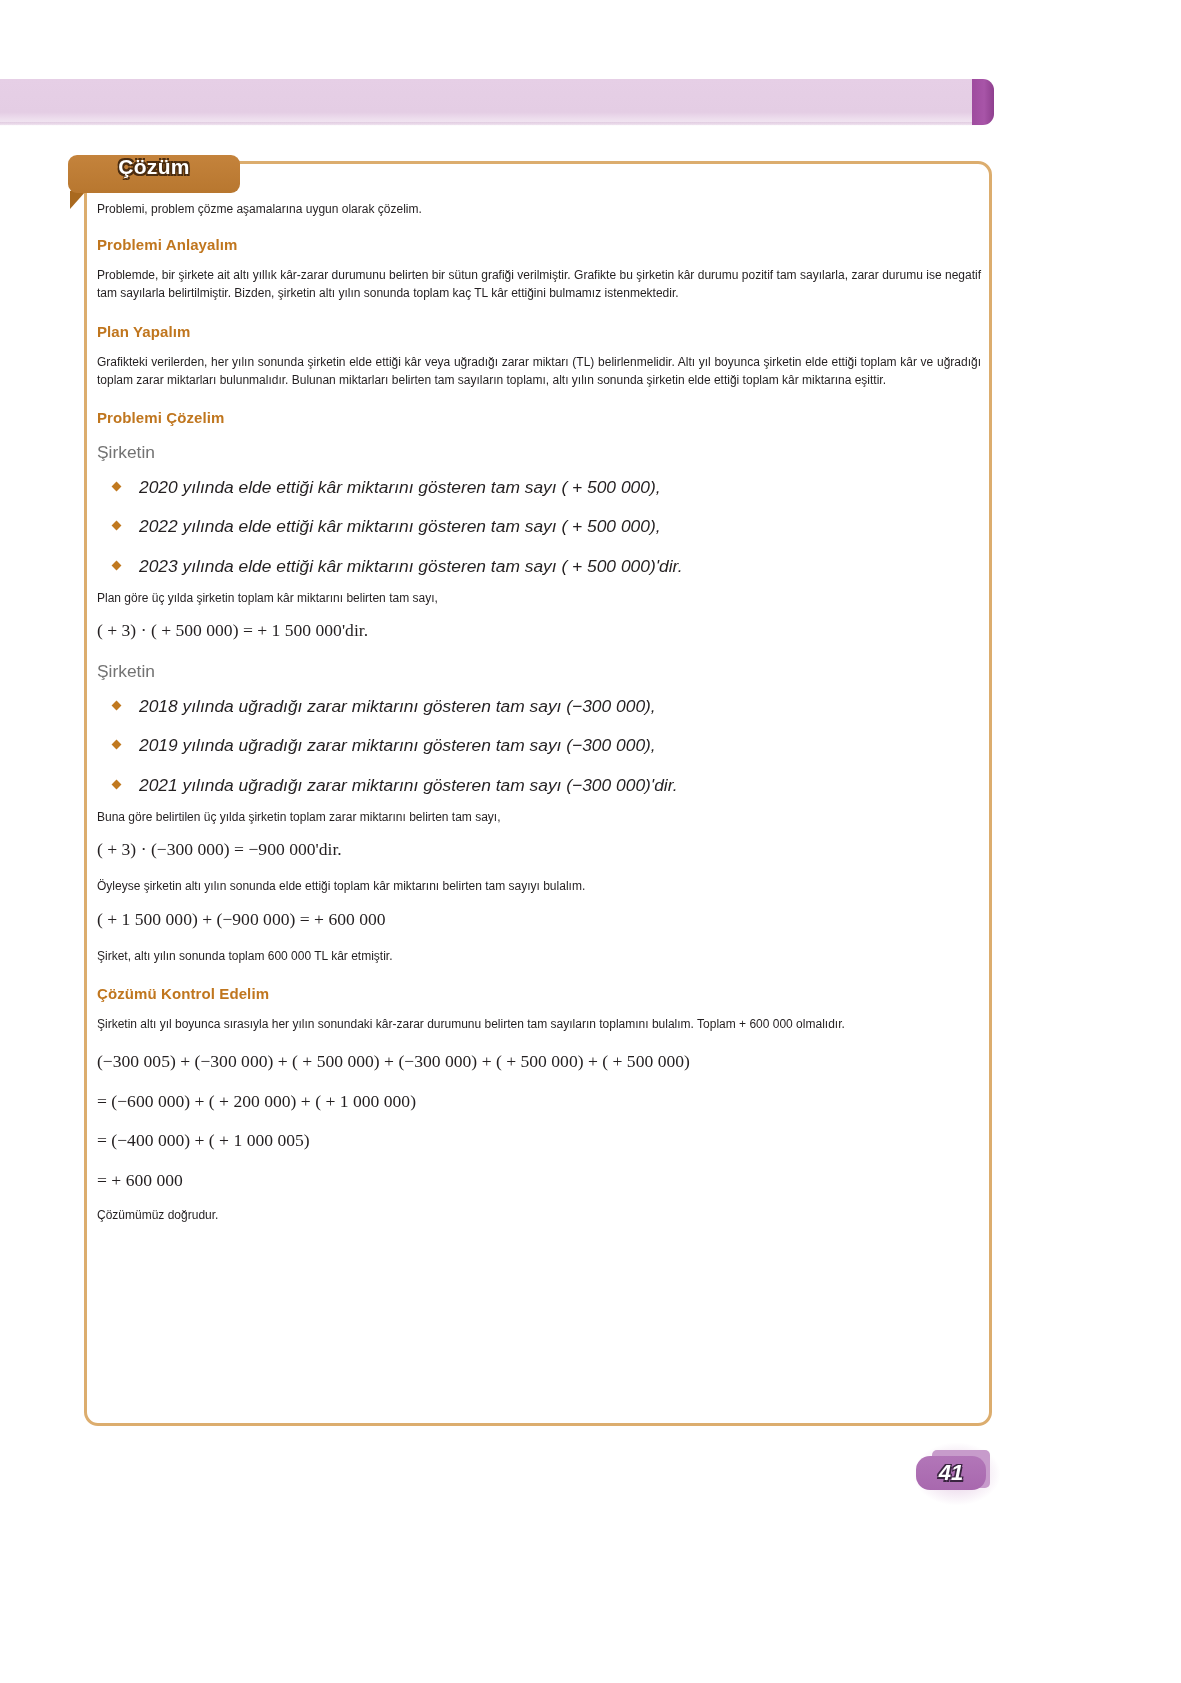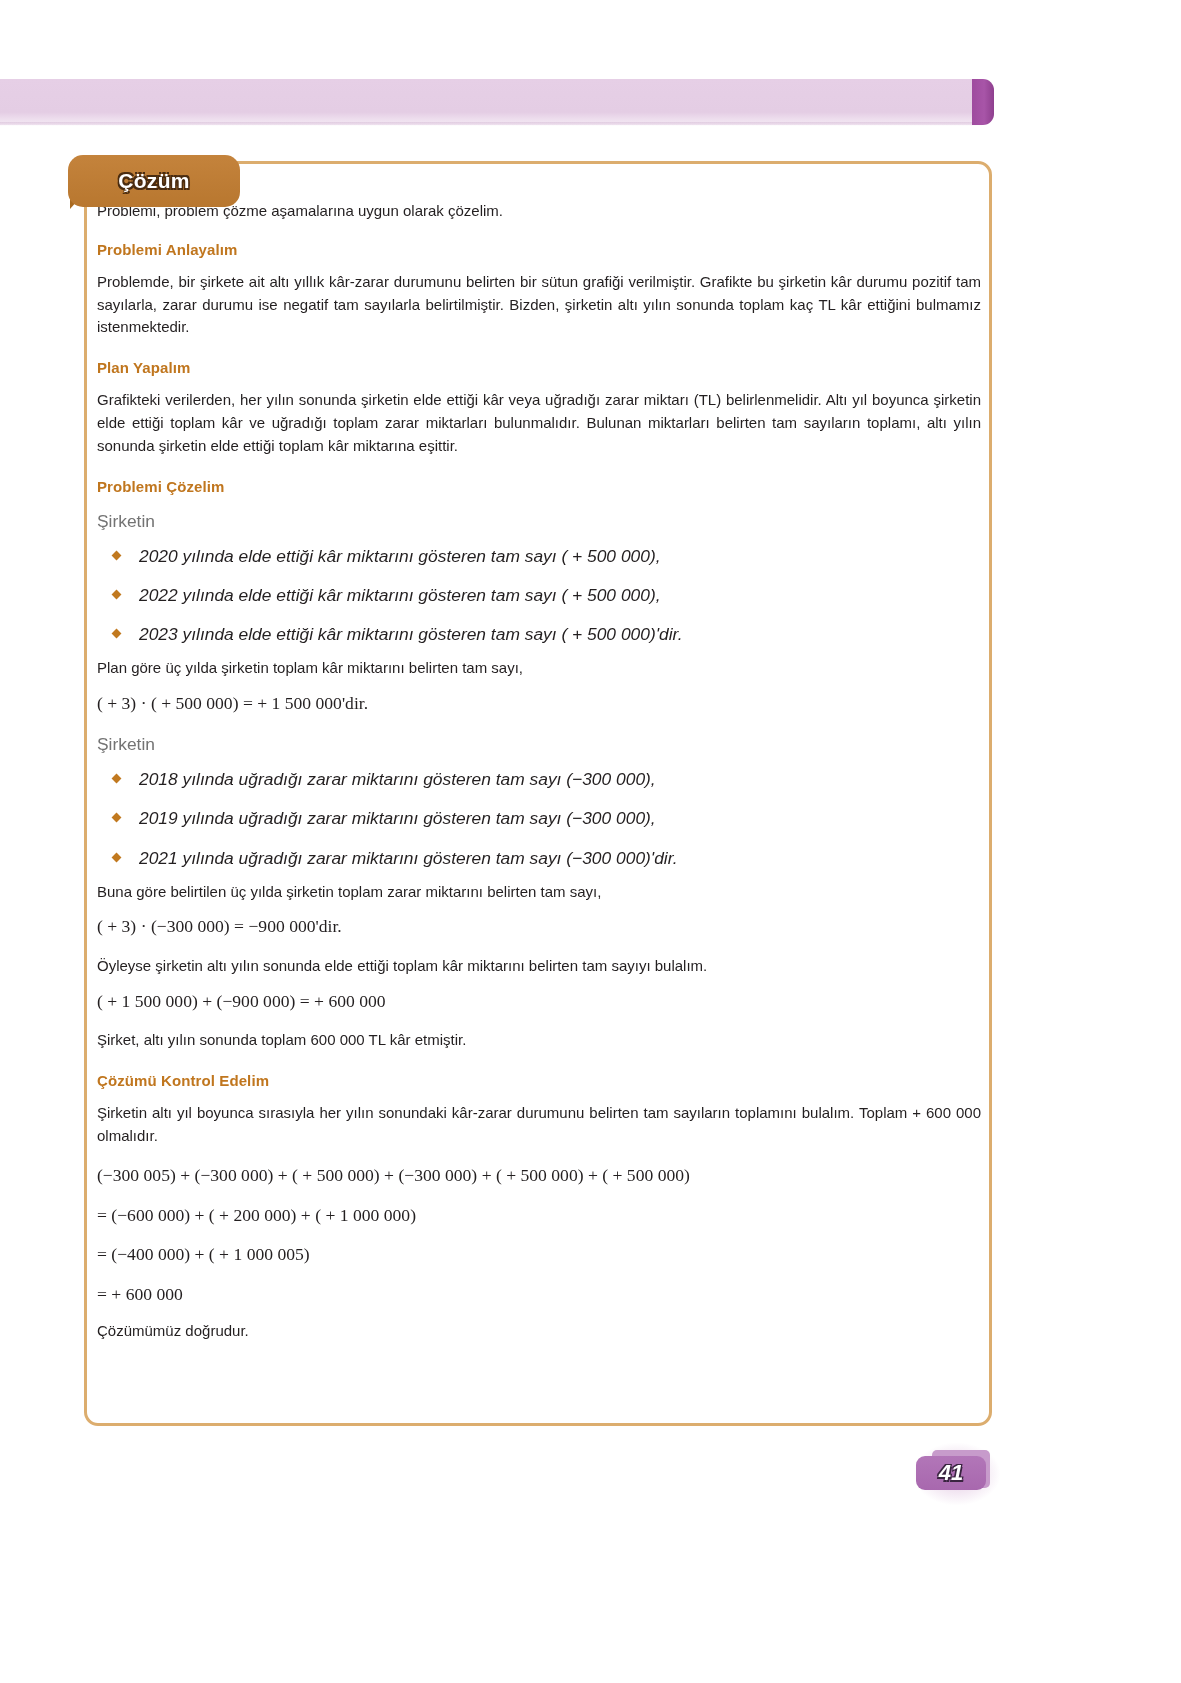--- a/index.html
+++ b/index.html
@@ -57,25 +57,25 @@
     background: #ffffff;
     box-sizing: border-box;
   }
 
   
   .solution-tab {
     position: absolute;
     left: 68px;
     top: 155px;
     width: 172px;
-    height: 52px;
+    height: 38px;
     background: linear-gradient(to bottom, #c4833c 0%, #b8772f 100%);
-    border-radius: 15px;
+    border-radius: 9px;
     display: flex;
-    align-items: center;
+    align-items: flex-start;
     justify-content: center;
     z-index: 5;
   }
   .solution-tab-label {
     font-size: 21px;
     font-weight: bold;
     color: #ffffff;
     letter-spacing: 0.3px;
     text-shadow:
       -1.6px -1.6px 0 #4a2c10,
@@ -98,21 +98,21 @@
   
   .body-wrap {
     position: absolute;
     left: 97px;
     top: 200px;
     width: 884px;
   }
 
   p.para {
     margin: 0 0 15px 0;
-    font-size: 15px;
+    font-size: 12px;
     line-height: 1.52;
     color: #231f20;
     text-align: justify;
     text-justify: inter-word;
   }
   p.para.nojust { text-align: left; }
 
   h3.section-head {
     margin: 20px 0 13px 0;
     font-size: 15px;
@@ -183,21 +183,21 @@
     background: #c79bcb;
     border-radius: 5px;
   }
   .page-badge {
     position: absolute;
     left: 916px;
     top: 1456px;
     width: 70px;
     height: 34px;
     background: linear-gradient(to bottom, #b276b8 0%, #a868ae 100%);
-    border-radius: 9px;
+    border-radius: 14px;
     display: flex;
     align-items: center;
     justify-content: center;
   }
   .page-badge-num {
     font-size: 22px;
     font-weight: bold;
     color: #ffffff;
     font-style: italic;
     text-shadow:

